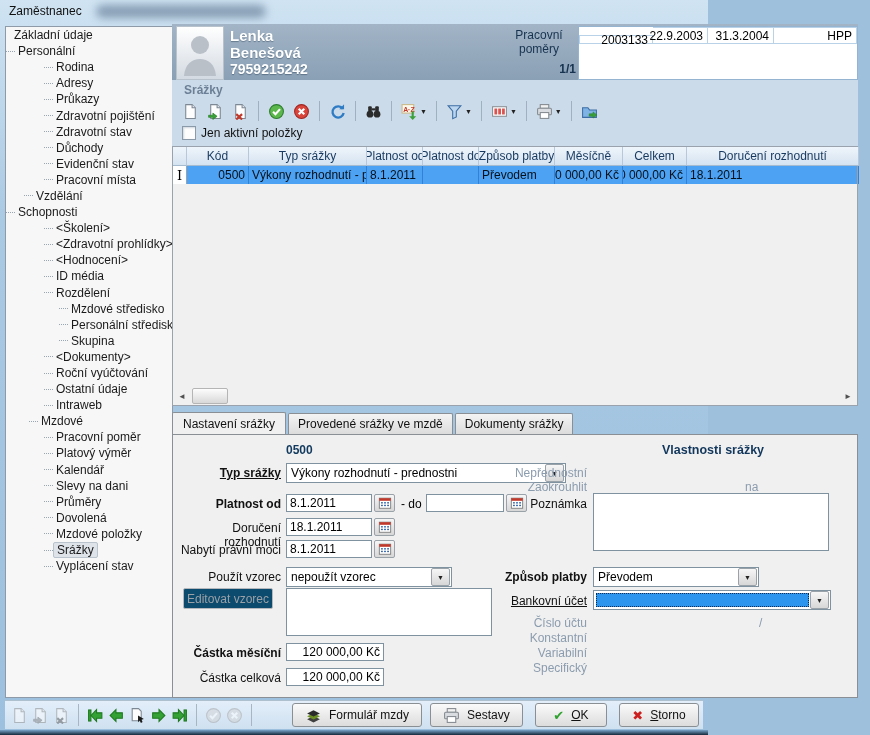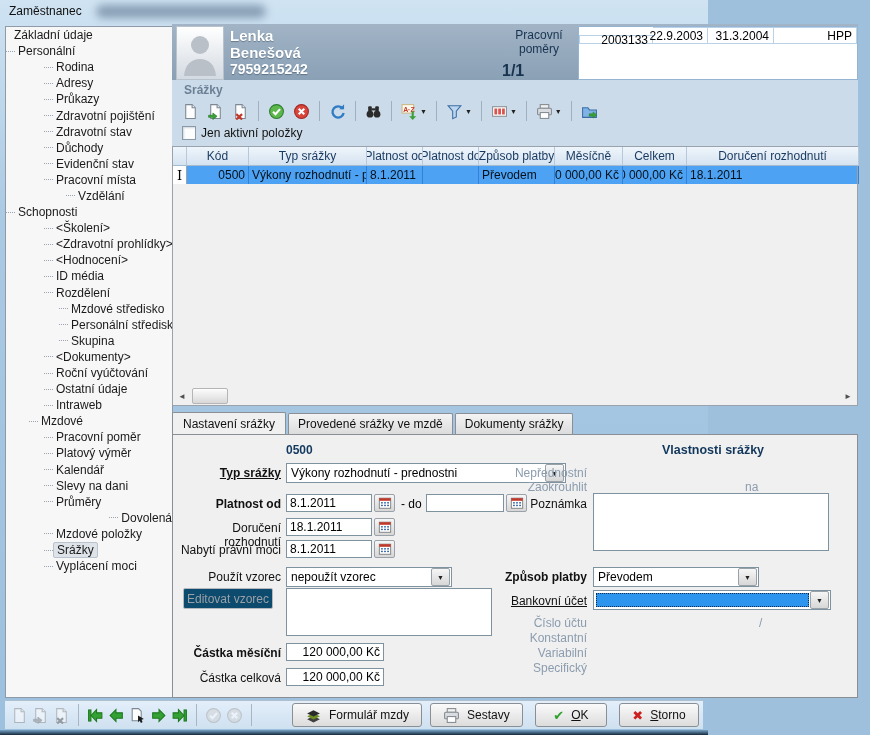--- a/index.html
+++ b/index.html
@@ -17,21 +17,21 @@
   .tree-item .tick{display:inline-block;width:9px;border-top:1px dotted #9aa5b2;margin-right:3px;flex:none;}
   .tree-item.selected .tree-label{background:#dde3e9;border:1px solid #b9c3cd;border-radius:2px;padding:0 3px;margin-left:-3px;}
 
   
   .header-band{position:absolute;left:172px;top:24px;width:686px;height:56px;background:linear-gradient(180deg,#a2b4c6,#8aa0b5);}
   .avatar{position:absolute;left:4px;top:2px;width:46px;height:52px;background:linear-gradient(#ffffff,#d3dae1);border:1px solid #b8c2cc;}
   .avatar svg{display:block;margin:5px auto 0;}
   .emp-name{position:absolute;left:58px;top:3px;color:#fff;font-weight:bold;font-size:15px;line-height:17px;text-shadow:0 1px 1px rgba(40,60,80,.45);}
   .emp-id{position:absolute;left:58px;top:37px;color:#fff;font-weight:bold;font-size:14px;text-shadow:0 1px 1px rgba(40,60,80,.45);}
   .pomery{position:absolute;left:330px;top:4px;width:74px;text-align:center;color:#17334f;font-size:12px;line-height:14px;}
-  .pomery-count{position:absolute;left:330px;top:38px;width:74px;text-align:left;color:#17334f;font-weight:bold;font-size:16px;}
+  .pomery-count{position:absolute;left:330px;top:38px;width:74px;text-align:right;color:#17334f;font-weight:bold;font-size:12px;}
   .minitable{position:absolute;left:406px;top:2px;width:278px;height:52px;background:#fff;border:1px solid #94b4d2;}
   .minitable .mrow{display:flex;height:17px;}
   .minitable .mcell{border:1px solid #b9d2e8;border-left:none;font-size:12px;display:flex;align-items:center;justify-content:flex-end;padding-right:4px;box-sizing:border-box;}
   .minitable .mcell:first-child{border-left:1px solid #b9d2e8;}
 
   
   .panel{position:absolute;left:172px;top:80px;width:686px;height:66px;background:#ccdbe9;border-bottom:1px solid #aebfce;}
   .panel-title{position:absolute;left:12px;top:3px;font-size:12px;font-weight:bold;color:#6b8096;}
   .toolbar{position:absolute;left:8px;top:18px;height:26px;display:flex;align-items:center;gap:4px;}
   .tb-btn{display:flex;align-items:center;gap:2px;padding:2px;border-radius:2px;cursor:default;}
@@ -132,21 +132,21 @@
         <span class="tree-label">Důchody</span>
       </div>
       <div class="tree-item" style="padding-left: 38px;">
         <span class="tick"></span>
         <span class="tree-label">Evidenční stav</span>
       </div>
       <div class="tree-item" style="padding-left: 38px;">
         <span class="tick"></span>
         <span class="tree-label">Pracovní místa</span>
       </div>
-      <div class="tree-item" style="padding-left: 18px; margin-left: 42px;">
+      <div class="tree-item" style="padding-left: 18px;">
         <span class="tick"></span>
         <span class="tree-label">Vzdělání</span>
       </div>
       <div class="tree-item" style="">
         <span class="tick"></span>
         <span class="tree-label">Schopnosti</span>
       </div>
       <div class="tree-item" style="padding-left: 38px;">
         <span class="tick"></span>
         <span class="tree-label">&lt;Školení&gt;</span>
@@ -212,35 +212,35 @@
         <span class="tree-label">Kalendář</span>
       </div>
       <div class="tree-item" style="padding-left: 38px;">
         <span class="tick"></span>
         <span class="tree-label">Slevy na dani</span>
       </div>
       <div class="tree-item" style="padding-left: 38px;">
         <span class="tick"></span>
         <span class="tree-label">Průměry</span>
       </div>
-      <div class="tree-item" style="padding-left: 58px; justify-content: flex-end;">
+      <div class="tree-item" style="padding-left: 38px;">
         <span class="tick"></span>
         <span class="tree-label">Dovolená</span>
       </div>
       <div class="tree-item" style="padding-left: 38px;">
         <span class="tick"></span>
         <span class="tree-label">Mzdové položky</span>
       </div>
       <div class="tree-item selected" style="padding-left: 38px;">
         <span class="tick"></span>
         <span class="tree-label">Srážky</span>
       </div>
       <div class="tree-item" style="padding-left: 38px;">
         <span class="tick"></span>
-        <span class="tree-label">Vyplácení moci</span>
+        <span class="tree-label">Vyplácení stav</span>
       </div>
     </div>
 
   <div class="header-band">
     <div class="avatar">
       <svg width="36" height="44" viewBox="0 0 36 44">
         <circle cx="18" cy="13" r="9" fill="#b9c0c8"></circle>
         <path d="M2 44c1-12 8-17 16-17s15 5 16 17z" fill="#b9c0c8"></path>
       </svg>
     </div>

